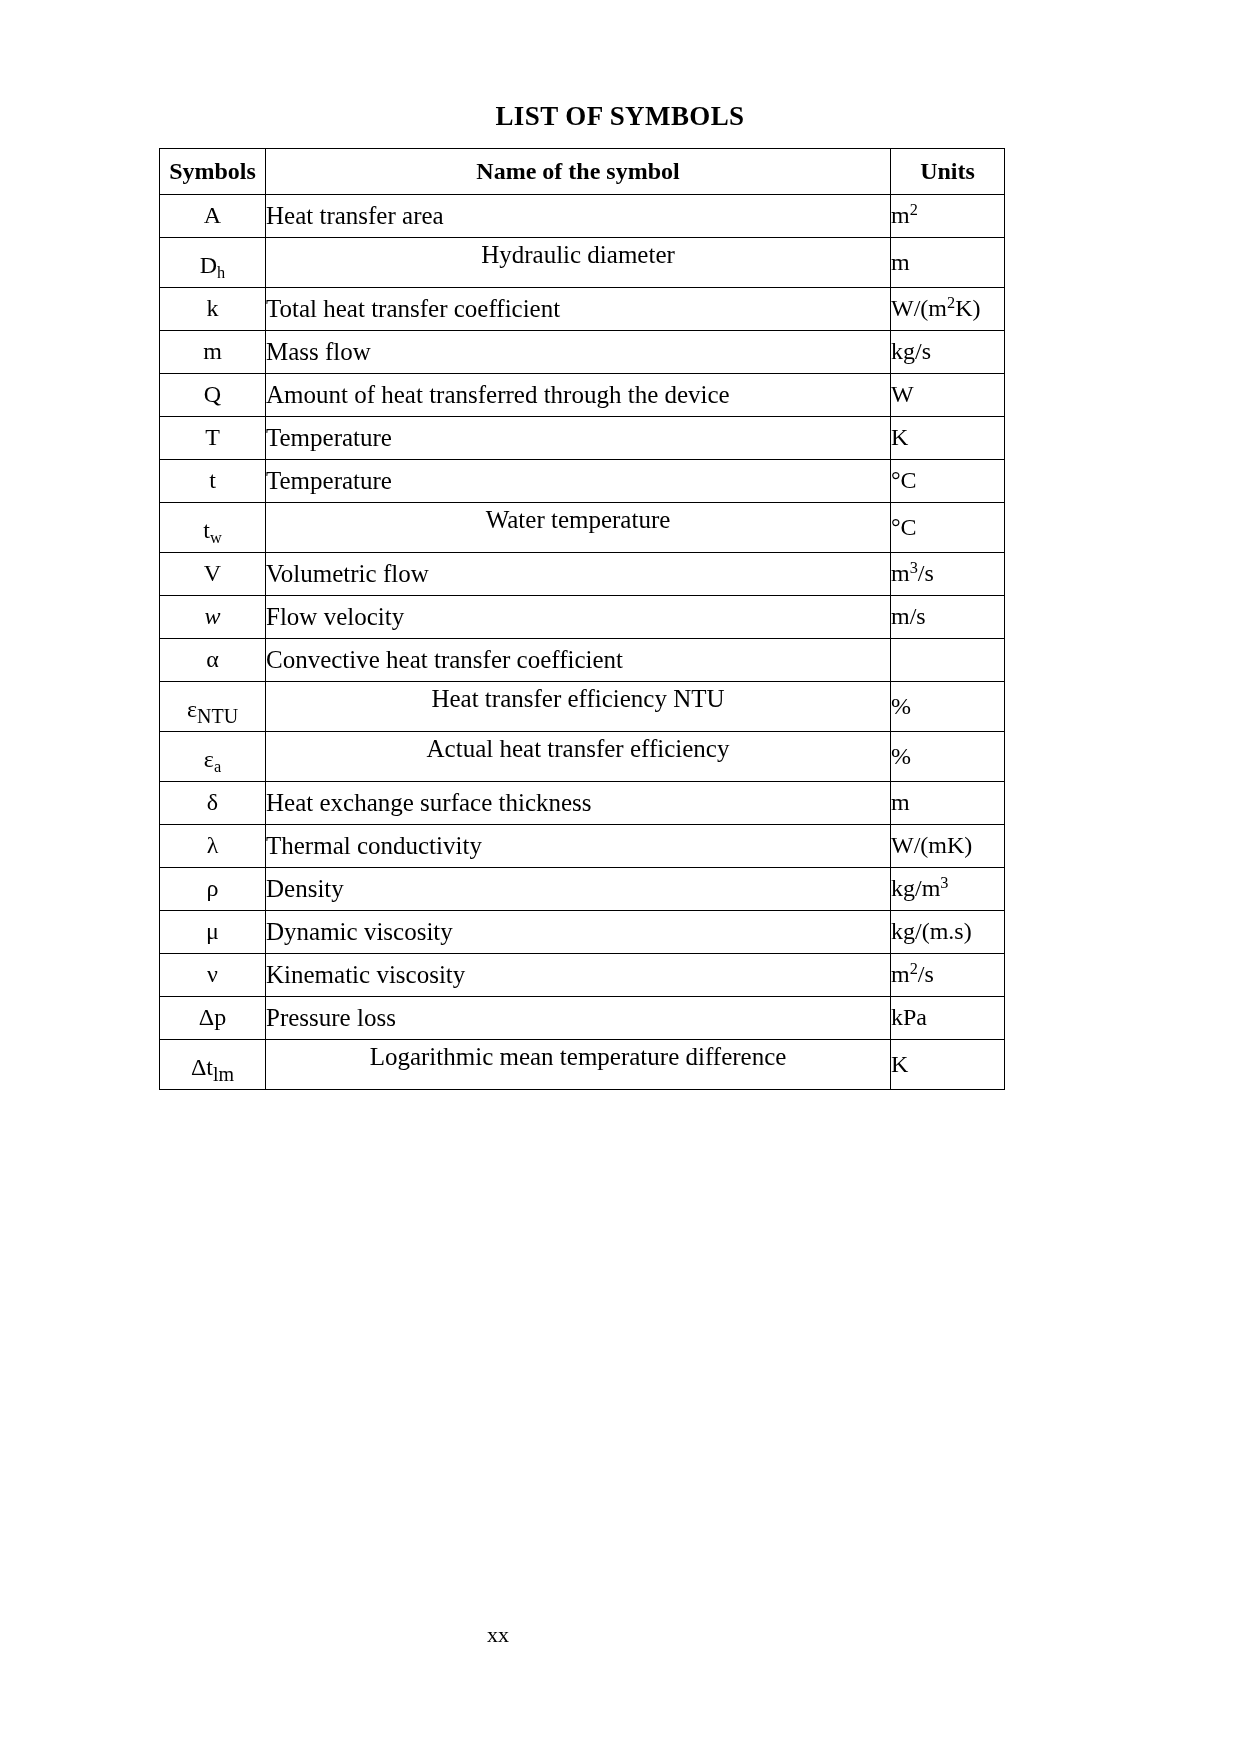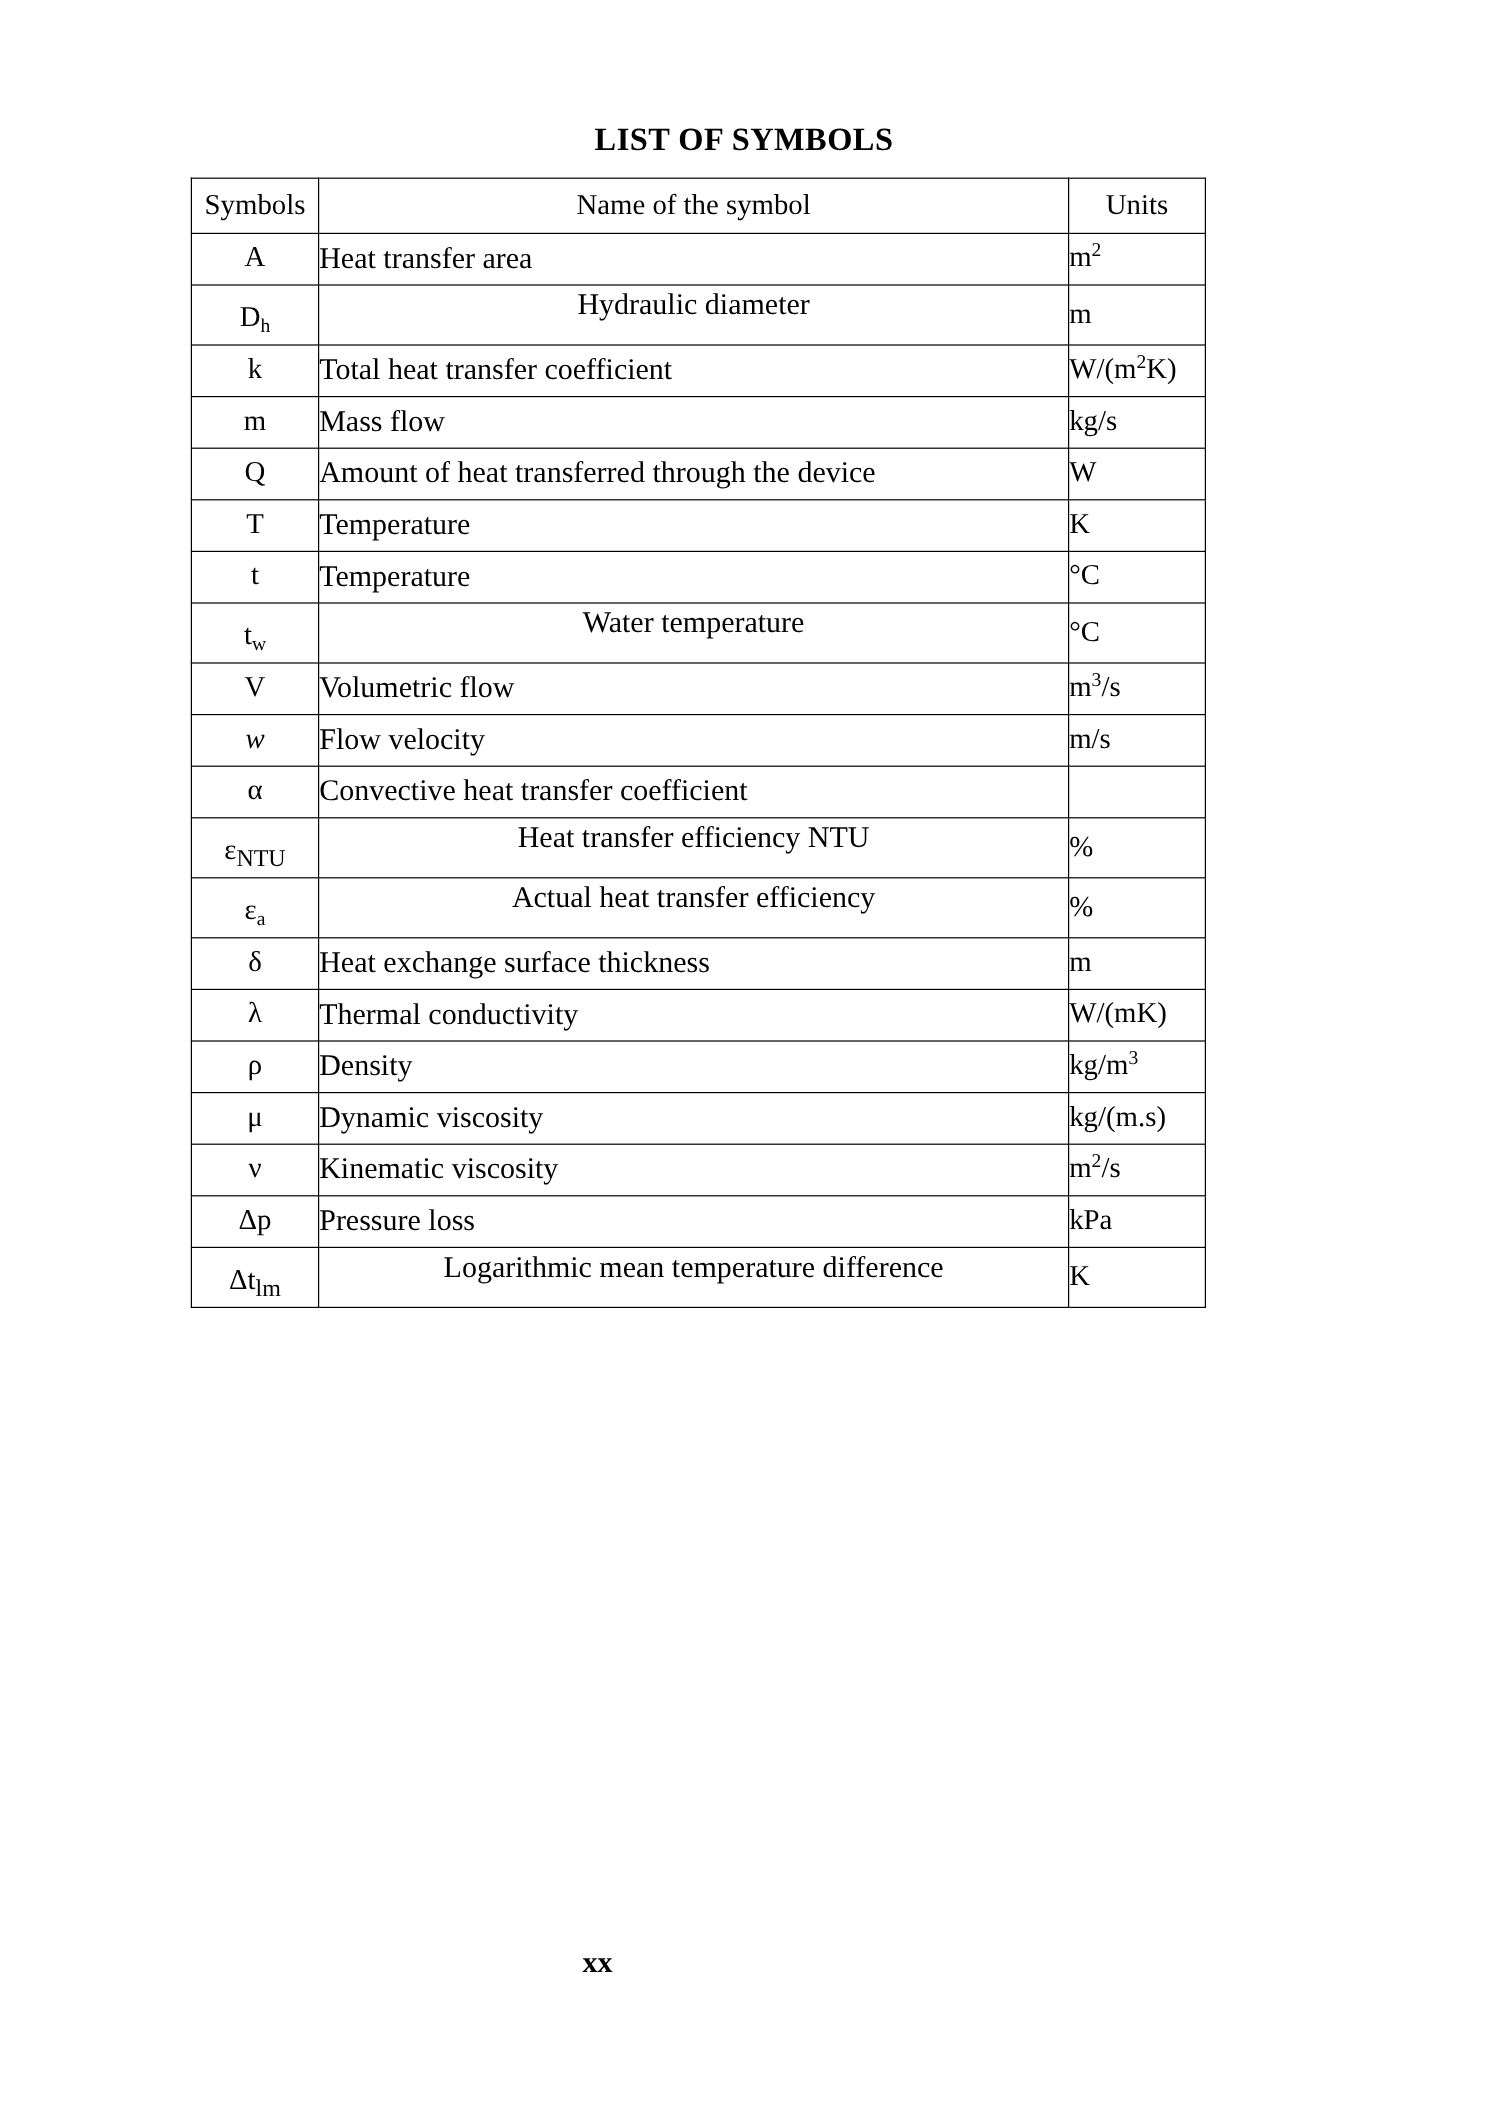--- a/index.html
+++ b/index.html
@@ -53,21 +53,21 @@
 
   col.c-sym   { width: 106px; }
   col.c-name  { width: 625px; }
   col.c-unit  { width: 114px; }
 
   
   .hdr-cell {
     height: 45px;
     text-align: center;
     font-size: 24px;
-    font-weight: normal;
+    font-weight: bold;
     line-height: 45px;
     white-space: nowrap;
   }
 
   
   .cell-sym {
     height: 42px;
     text-align: center;
     font-size: 24px;
     line-height: 1.05;
@@ -100,22 +100,21 @@
   sub { font-size: 0.68em; vertical-align: -0.28em; line-height: 0; }
   sup { font-size: 0.68em; vertical-align: 0.52em; line-height: 0; }
 
   
   .page-footer {
     position: absolute;
     left: 0;
     top: 1622px;
     width: 996px;
     text-align: center;
-    font-size: 25px;
-    font-weight: bold;
+    font-size: 22px;
   }
 </style>
 </head>
 <body>
 
 <div class="page">
 
   <div class="page-title">LIST OF SYMBOLS</div>
 
   <table class="symbols-table">

